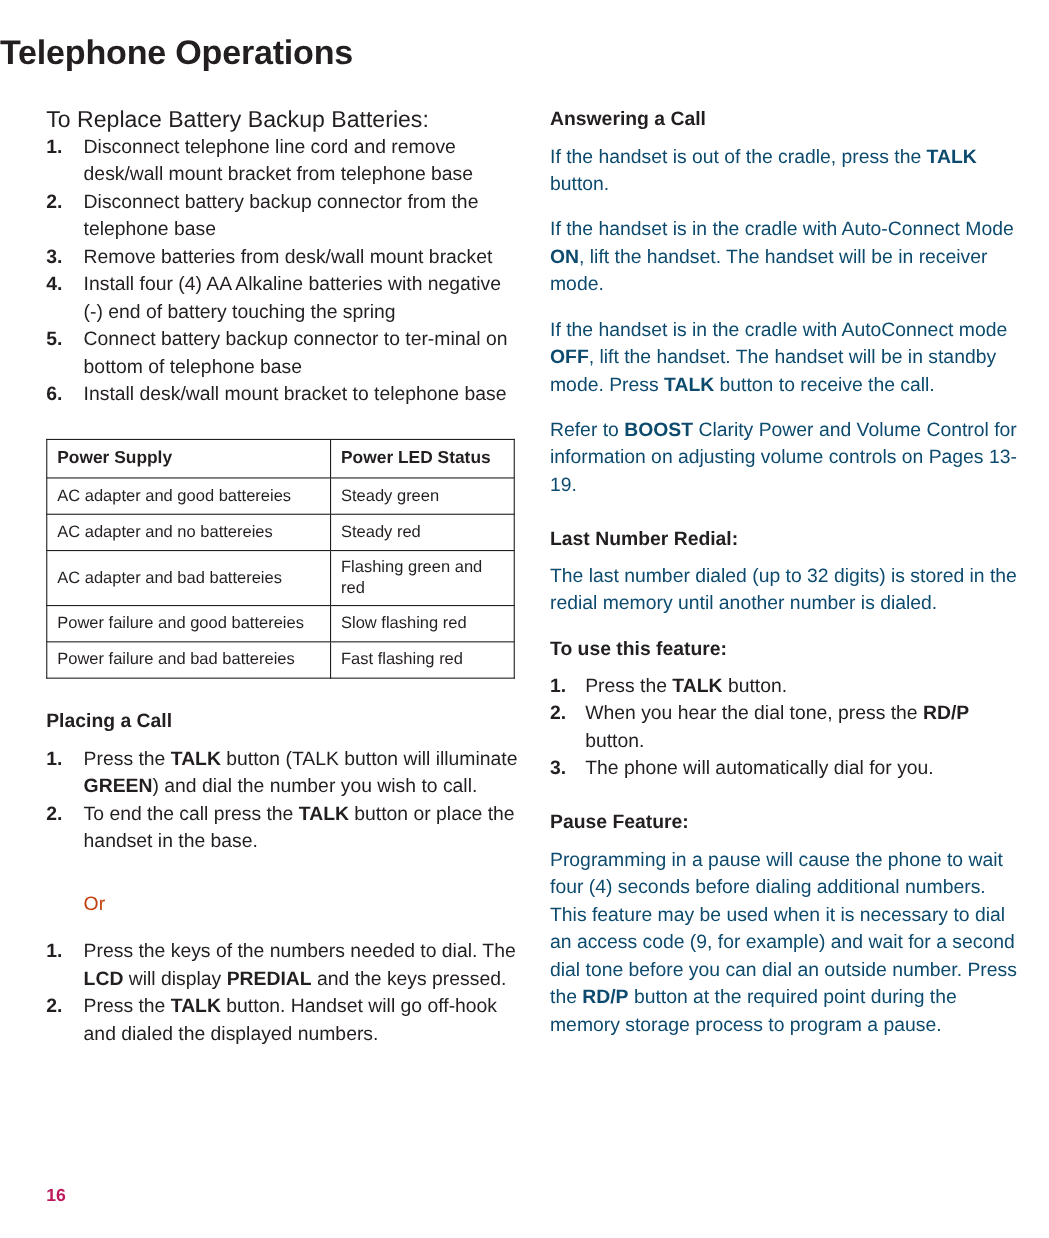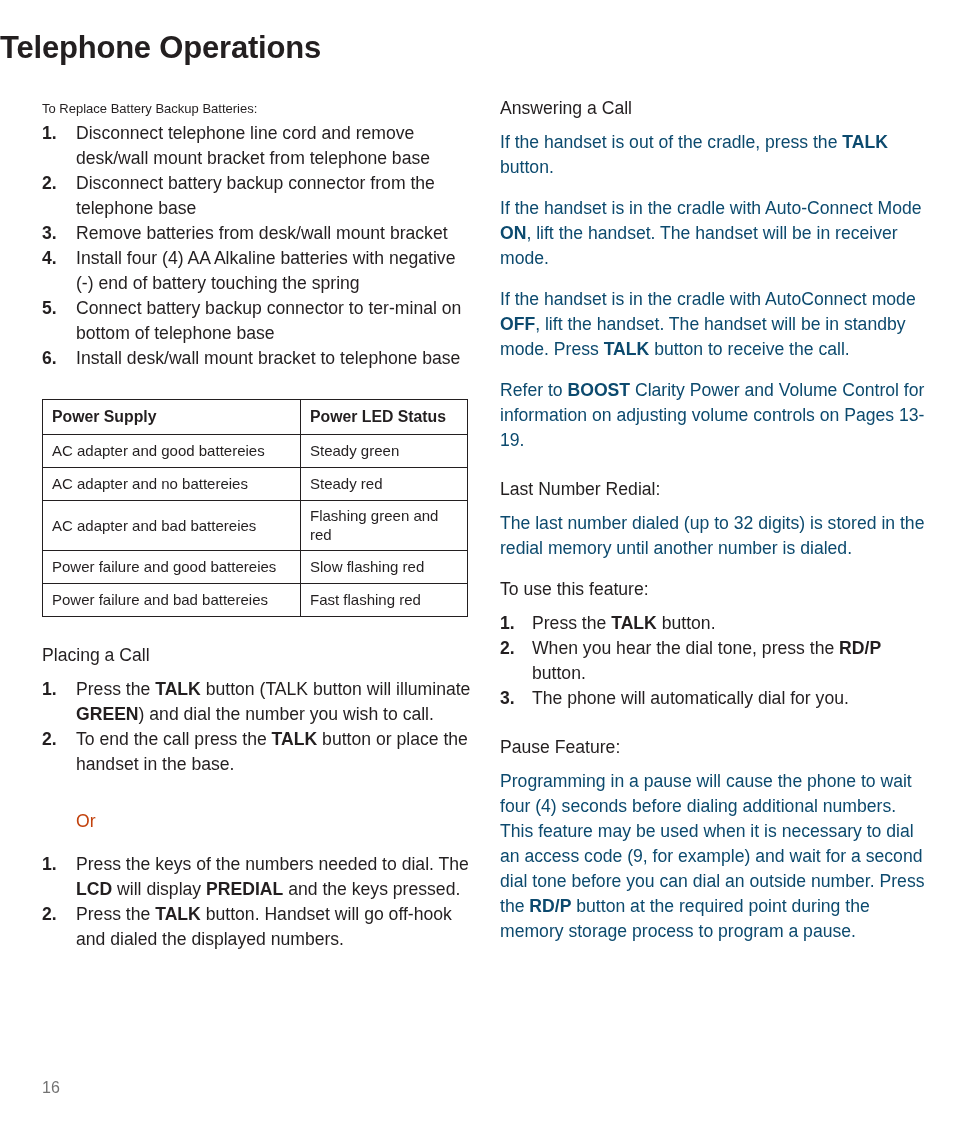--- a/index.html
+++ b/index.html
@@ -40,35 +40,35 @@
   }
   .col-left {
     width: 430px;
     margin-left: 42px;
   }
   .col-right {
     width: 425px;
     margin-left: 28px;
   }
   .body-text {
-    font-size: 13px;
+    font-size: 21px;
     line-height: 25px;
     margin: 0;
     color: #231f20;
   }
   .para {
     font-size: 17.6px;
     line-height: 25px;
     margin: 0 0 16px 0;
     color: #0c4a6e;
   }
   .heading {
     font-size: 17.6px;
     line-height: 25px;
-    font-weight: normal;
+    font-weight: bold;
     margin: 0 0 9px 0;
     color: #231f20;
   }
   .heading.spaced {
     margin-top: 24px;
   }
   .numlist {
     list-style: none;
     margin: 0;
     padding: 0;
@@ -125,22 +125,22 @@
     padding-bottom: 7px;
   }
   table.led-table col.c1 { width: 258px; }
   table.led-table col.c2 { width: 167px; }
 
   .page-number {
     position: absolute;
     left: 42px;
     bottom: 28px;
     font-size: 16px;
-    font-weight: normal;
-    color: #737373;
+    font-weight: bold;
+    color: #be185d;
   }
   b, strong { font-weight: bold; }
 </style>
 </head>
 <body>
 
 <div class="page">
 
   <h1 class="page-title">Telephone Operations</h1>
 

